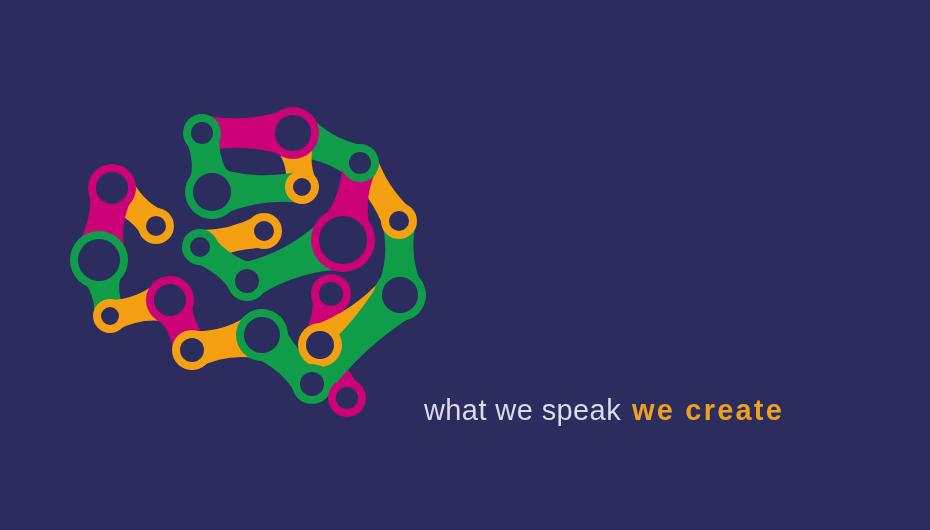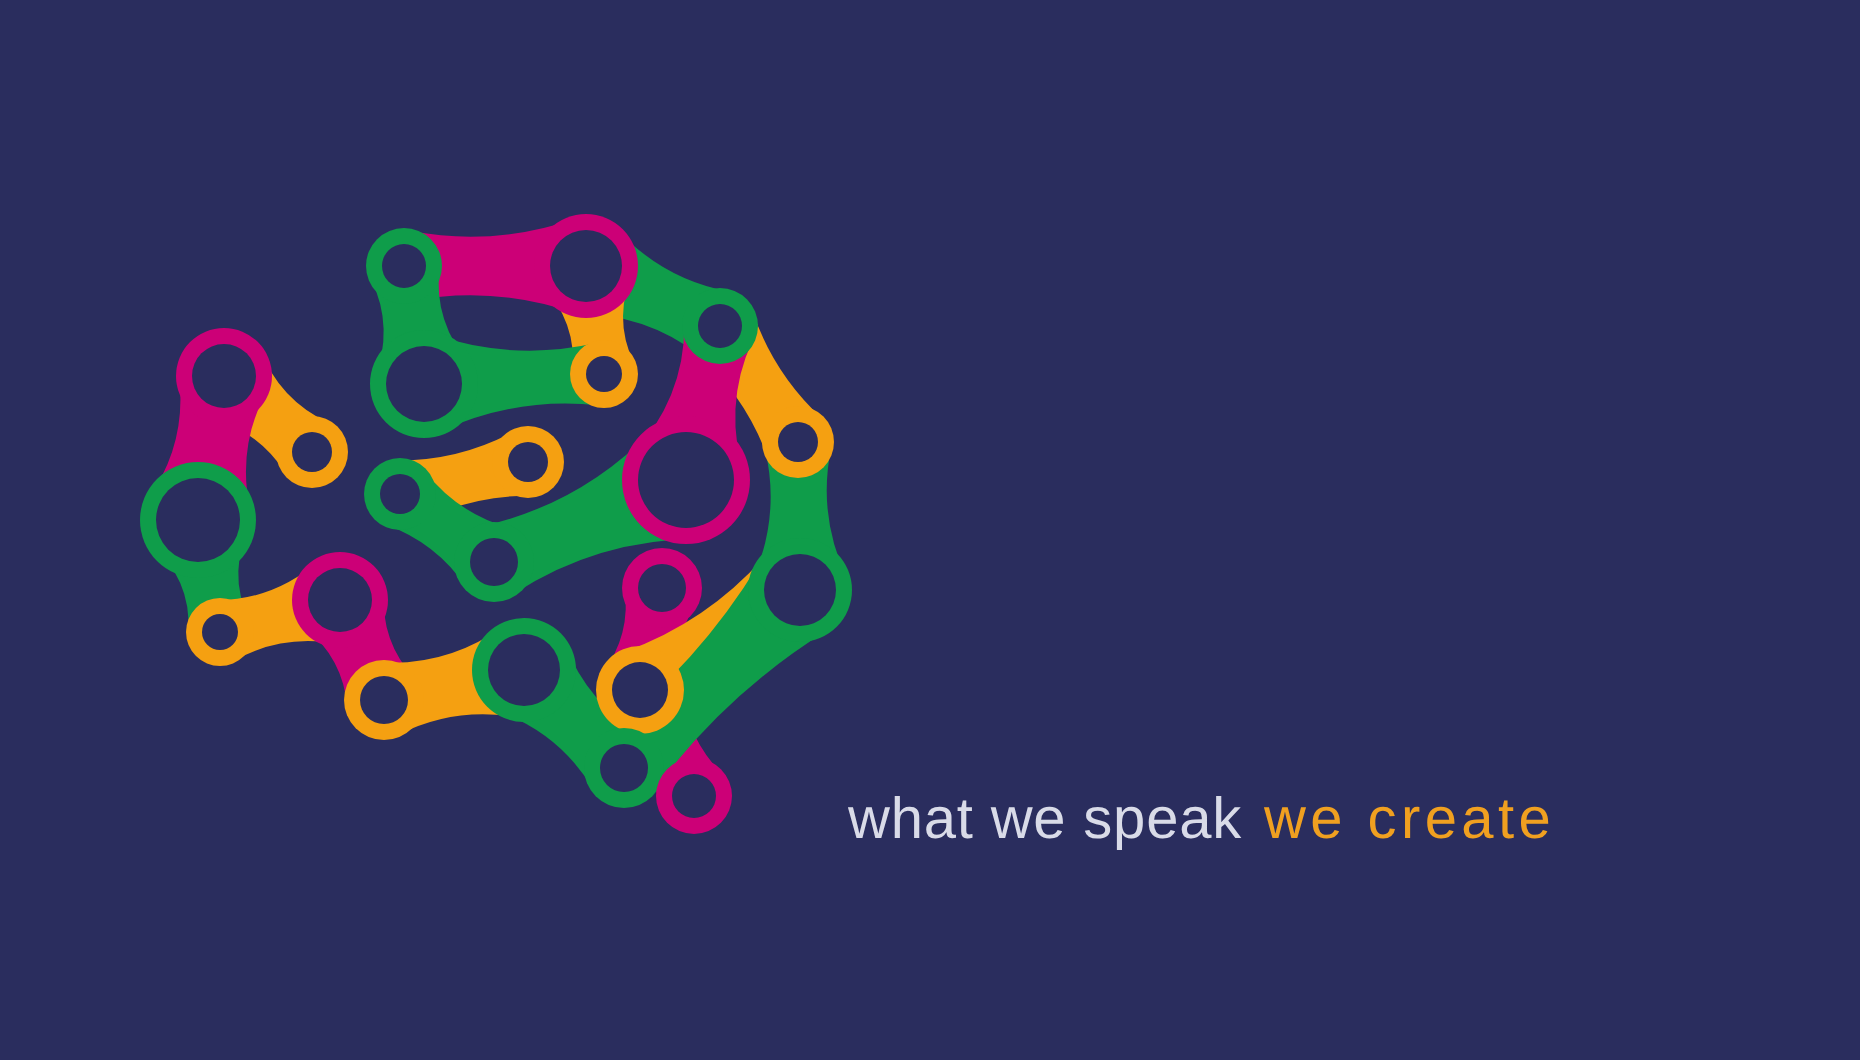--- a/index.html
+++ b/index.html
@@ -38,21 +38,21 @@
   .tag-light {
     font-family: "Liberation Sans", sans-serif;
     font-size: 29px;
     font-weight: 300;
     color: #d9dbe8;
     letter-spacing: 0.4px;
   }
   .tag-bold {
     font-family: "Liberation Sans", sans-serif;
     font-size: 29px;
-    font-weight: 400;
+    font-weight: 700;
     color: #f0a020;
     letter-spacing: 2.2px;
   }
   .tag-space { display: inline-block; width: 11px; }
 </style>
 </head>
 <body style="background: rgb(42, 45, 94);">
 
 <div id="stage" style="background: rgb(42, 45, 94);">
 

